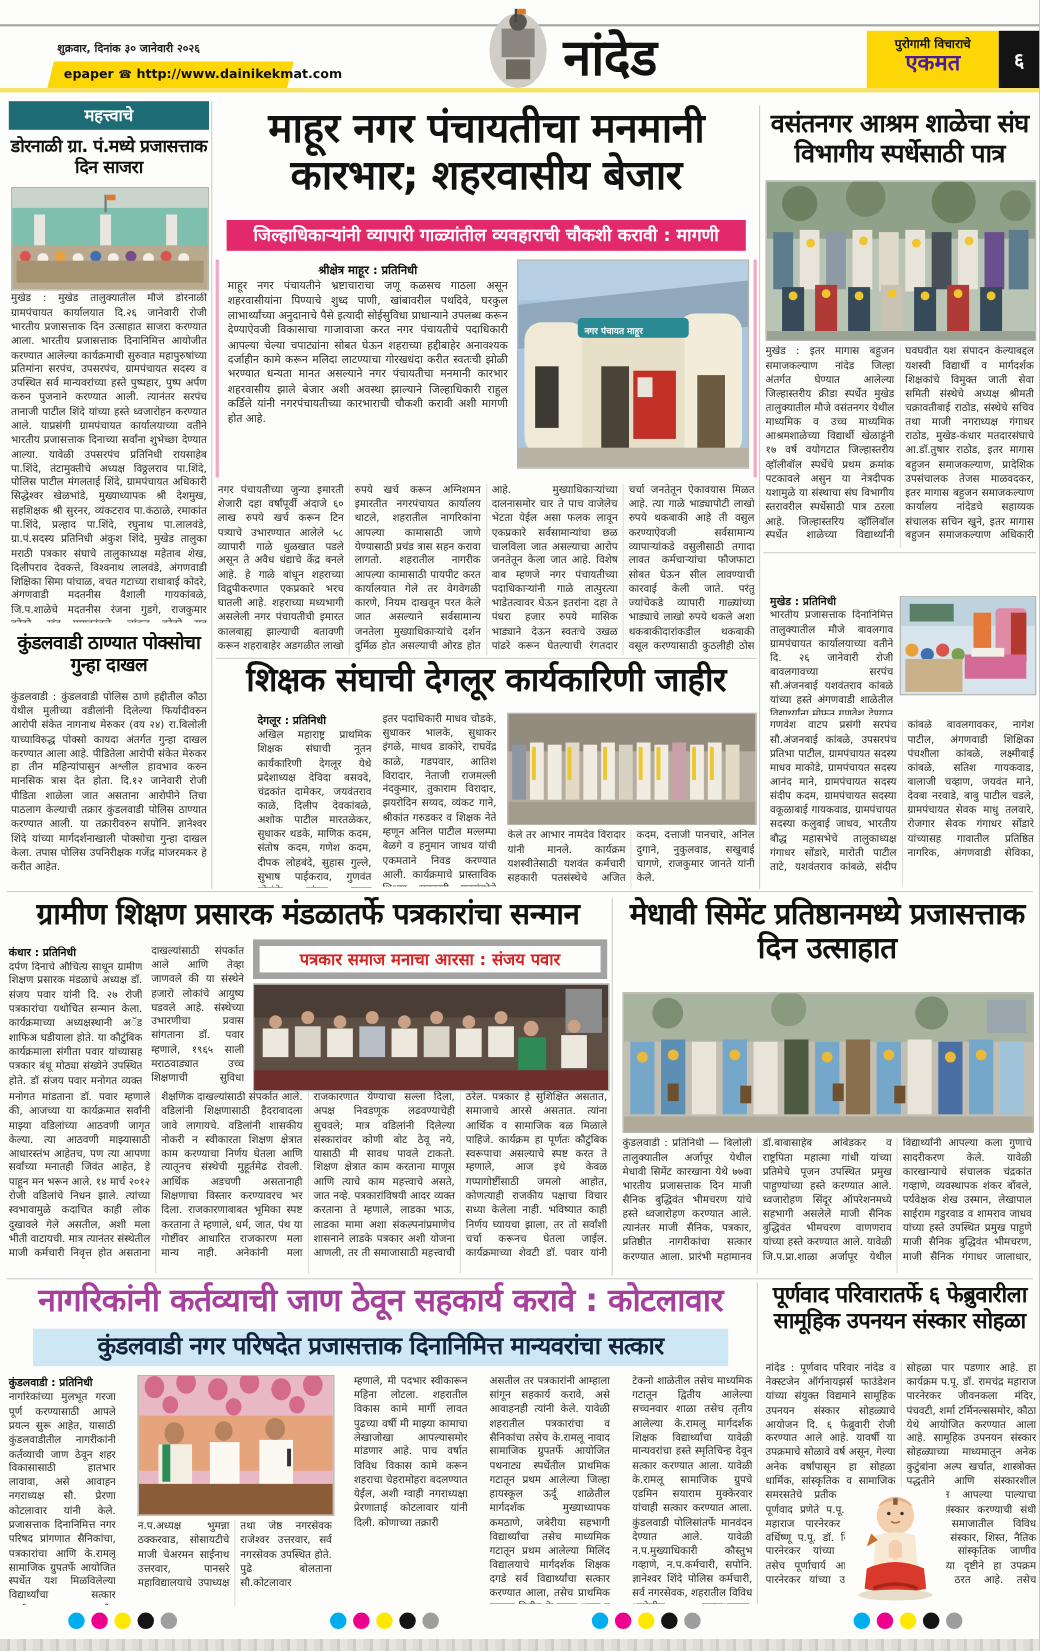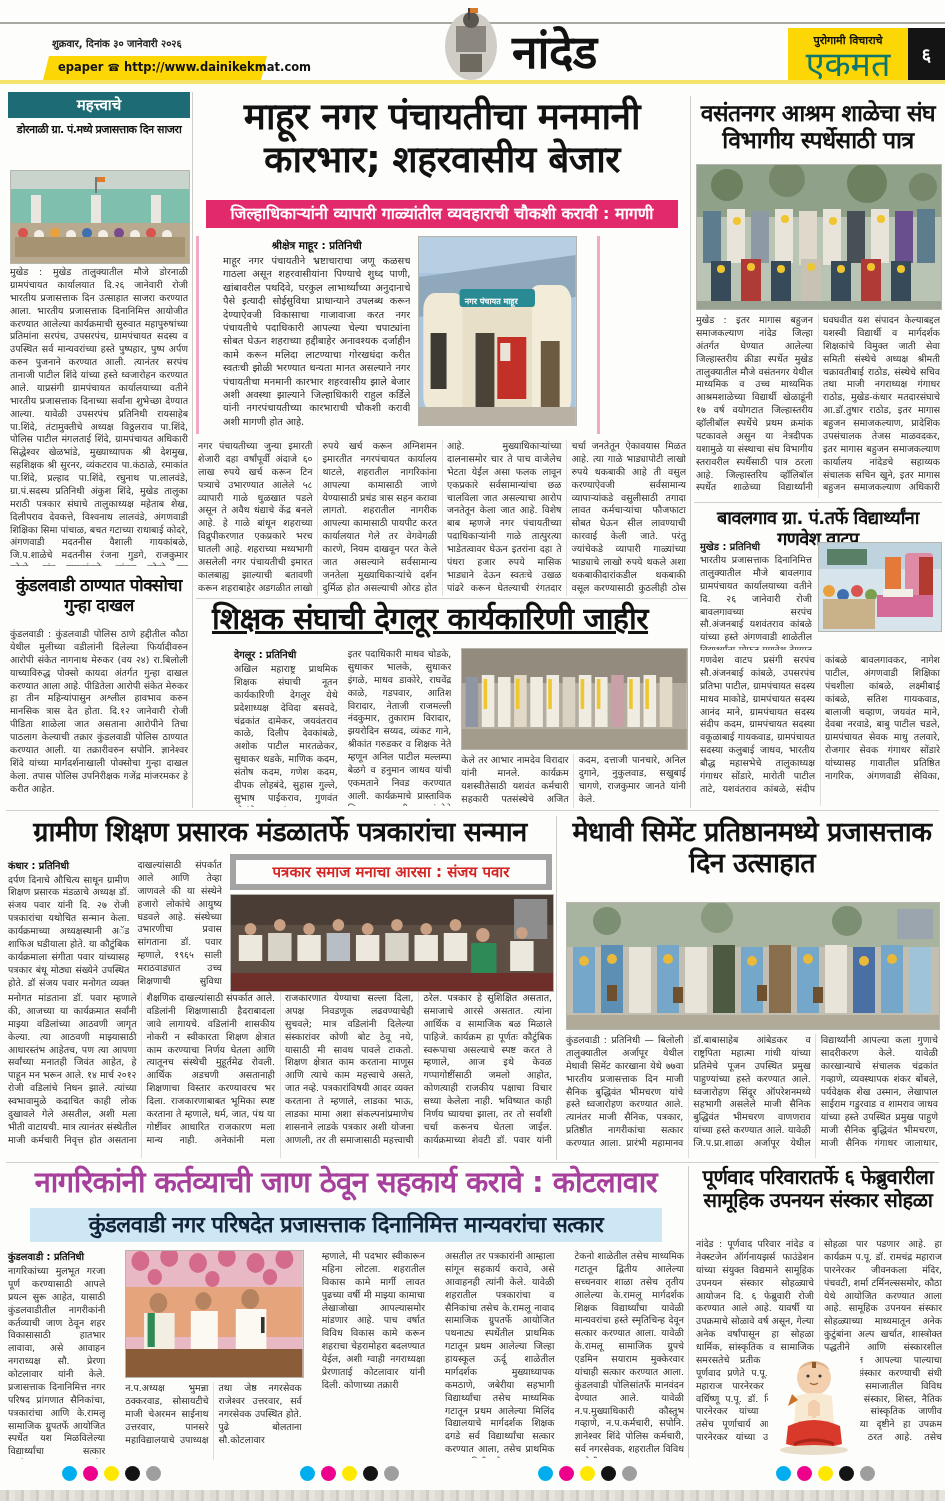--- a/index.html
+++ b/index.html
@@ -42,36 +42,36 @@
     <rect x="18" y="20" width="30" height="26" fill="#8b877e"></rect>
     <rect x="22" y="48" width="22" height="18" fill="#6f6a60"></rect>
     <circle cx="33" cy="14" r="8" fill="#5a564e"></circle>
     <rect x="30" y="2" width="2" height="12" fill="#444"></rect>
     <rect x="32" y="2" width="8" height="5" fill="#d97a2a"></rect>
   </svg>
   <div class="abs headline" style="left:512px;top:26px;width:200px;font-size:46px;text-align:left;">नांदेड</div>
 
   <div class="abs" style="left:788px;top:28px;width:120px;height:52px;background:#fcd705;text-align:center;">
     <div style="font-size:11px;font-weight:bold;color:#111;margin-top:4px;">पुरोगामी विचाराचे</div>
-    <div style="font-size:34px;font-weight:normal;color:#0f766e;line-height:1;">एकमत</div>
+    <div style="font-size:20px;font-weight:bold;color:#4c1d95;line-height:1;">एकमत</div>
   </div>
   <div class="abs" style="left:908px;top:28px;width:37px;height:52px;background:#141414;color:#fff;display:flex;align-items:center;justify-content:center;font-size:18px;font-weight:bold;">
     <span>६</span>
   </div>
 
   <div class="abs vrule" style="left:192px;top:92px;height:716px;"></div>
   <div class="abs vrule" style="left:690px;top:96px;height:712px;"></div>
   <div class="abs hrule" style="left:6px;top:810px;width:933px;"></div>
   <div class="abs vrule" style="left:556px;top:816px;height:344px;"></div>
   <div class="abs hrule" style="left:6px;top:1162px;width:933px;"></div>
   <div class="abs vrule" style="left:688px;top:1166px;height:292px;"></div>
 
   <div class="abs sec-label" style="left:8px;top:92px;width:182px;height:26px;line-height:26px;font-size:15px;">महत्त्वाचे</div>
 
-  <div class="abs headline" style="left:8px;top:124px;width:182px;font-size:11px;">डोरनाळी ग्रा. पं.मध्ये प्रजासत्ताक दिन साजरा</div>
+  <div class="abs headline" style="left:8px;top:124px;width:182px;font-size:16px;">डोरनाळी ग्रा. पं.मध्ये प्रजासत्ताक दिन साजरा</div>
 
   <div class="abs photo" style="left:10px;top:170px;width:178px;height:92px;">
     <svg width="178" height="92" viewBox="0 0 178 92">
       <rect width="178" height="30" fill="#c9d4cc"></rect>
       <rect y="18" width="178" height="42" fill="#7fbfae"></rect>
       <rect x="20" y="24" width="10" height="36" fill="#e8e6de"></rect>
       <rect x="80" y="24" width="10" height="36" fill="#e8e6de"></rect>
       <rect x="140" y="24" width="10" height="36" fill="#e8e6de"></rect>
       <rect x="84" y="6" width="2" height="16" fill="#777"></rect>
         <rect x="86" y="6" width="8" height="5" fill="#e07a2a"></rect>
@@ -93,21 +93,21 @@
   </div>
 
   <div class="abs body-text" style="left:10px;top:266px;width:178px;height:300px;">मुखेड : मुखेड तालुक्यातील मौजे डोरनाळी ग्रामपंचायत कार्यालयात दि.२६ जानेवारी रोजी भारतीय प्रजासत्ताक दिन उत्साहात साजरा करण्यात आला. भारतीय प्रजासत्ताक दिनानिमित्त आयोजीत करण्यात आलेल्या कार्यक्रमाची सुरुवात महापुरुषांच्या प्रतिमांना सरपंच, उपसरपंच, ग्रामपंचायत सदस्य व उपस्थित सर्व मान्यवरांच्या हस्ते पुष्पहार, पुष्प अर्पण करुन पुजनाने करण्यात आली. त्यानंतर सरपंच तानाजी पाटील शिंदे यांच्या हस्ते ध्वजारोहन करण्यात आले. याप्रसंगी ग्रामपंचायत कार्यालयाच्या वतीने भारतीय प्रजासत्ताक दिनाच्या सर्वांना शुभेच्छा देण्यात आल्या. यावेळी उपसरपंच प्रतिनिधी रायसाहेब पा.शिंदे, तंटामुक्तीचे अध्यक्ष विठ्ठलराव पा.शिंदे, पोलिस पाटील मंगलताई शिंदे, ग्रामपंचायत अधिकारी सिद्धेश्वर खेळभांडे, मुख्याध्यापक श्री देशमुख, सहशिक्षक श्री सुरनर, व्यंकटराव पा.कंठाळे, रमाकांत पा.शिंदे, प्रल्हाद पा.शिंदे, रघुनाथ पा.लालवंडे, ग्रा.पं.सदस्य प्रतिनिधी अंकुश शिंदे, मुखेड तालुका मराठी पत्रकार संघाचे तालुकाध्यक्ष महेताब शेख, दिलीपराव देवकत्ते, विश्वनाथ लालवंडे, अंगणवाडी शिक्षिका सिमा पांचाळ, बचत गटाच्या राधाबाई कोदरे, अंगणवाडी मदतनीस वैशाली गायकांबळे, जि.प.शाळेचे मदतनीस रंजना गुडगे, राजकुमार कोदरे, खंडु गायकांबळे, व्यंकट कोदरे सह ग्रामपंचायत सदस्य, गावातील प्रतिष्ठित नागरिक, युवक, महिला, विद्यार्थी व ग्रामस्थ मोठ्या संख्येने उपस्थित होते.</div>
 
   <div class="abs headline" style="left:8px;top:576px;width:182px;font-size:17px;">कुंडलवाडी ठाण्यात पोक्सोचा गुन्हा दाखल</div>
   <div class="abs body-text" style="left:10px;top:628px;width:178px;height:178px;">कुंडलवाडी : कुंडलवाडी पोलिस ठाणे हद्दीतील कौठा येथील मुलीच्या वडीलांनी दिलेल्या फिर्यादीवरुन आरोपी संकेत नागनाथ मेरुकर (वय २४) रा.बिलोली याच्याविरुद्ध पोक्सो कायदा अंतर्गत गुन्हा दाखल करण्यात आला आहे. पीडितेला आरोपी संकेत मेरुकर हा तीन महिन्यांपासुन अश्लील हावभाव करुन मानसिक त्रास देत होता. दि.१२ जानेवारी रोजी पीडिता शाळेला जात असताना आरोपीने तिचा पाठलाग केल्याची तक्रार कुंडलवाडी पोलिस ठाण्यात करण्यात आली. या तक्रारीवरुन सपोनि. ज्ञानेश्वर शिंदे यांच्या मार्गदर्शनाखाली पोक्सोचा गुन्हा दाखल केला. तपास पोलिस उपनिरीक्षक गजेंद्र मांजरमकर हे करीत आहेत.</div>
 
   <div class="abs headline" style="left:196px;top:96px;width:492px;font-size:37px;">माहूर नगर पंचायतीचा मनमानी कारभार; शहरवासीय बेजार</div>
   <div class="abs banner-pink" style="left:206px;top:200px;width:472px;height:28px;line-height:28px;font-size:16px;">जिल्हाधिकाऱ्यांनी व्यापारी गाळ्यांतील व्यवहाराची चौकशी करावी : मागणी</div>
 
-  <div class="abs flexrow" style="left:196px;top:236px;width:404px;height:198px;border-left:3px solid #f2a9c4;border-right:3px solid #f2a9c4;padding:0 20px;box-sizing:border-box;">
+  <div class="abs flexrow" style="left:196px;top:236px;width:492px;height:198px;border-left:3px solid #f2a9c4;border-right:3px solid #f2a9c4;padding:0 4px;box-sizing:border-box;">
     <div style="width:56%;padding:2px 8px 0 4px;box-sizing:border-box;">
       <div class="dateline" style="text-align:center;font-size:10.5px;">श्रीक्षेत्र माहूर : प्रतिनिधी</div>
       <div class="body-text" style="font-size:9.8px;height:176px;">माहूर नगर पंचायतीने भ्रष्टाचाराचा जणू कळसच गाठला असून शहरवासीयांना पिण्याचे शुध्द पाणी, खांबावरील पथदिवे, घरकुल लाभार्थ्यांच्या अनुदानाचे पैसे इत्यादी सोईसुविधा प्राधान्याने उपलब्ध करून देण्याऐवजी विकासाचा गाजावाजा करत नगर पंचायतीचे पदाधिकारी आपल्या चेल्या चपाट्यांना सोबत घेऊन शहराच्या हद्दीबाहेर अनावश्यक दर्जाहीन कामे करून मलिदा लाटण्याचा गोरखधंदा करीत स्वतःची झोळी भरण्यात धन्यता मानत असल्याने नगर पंचायतीचा मनमानी कारभार शहरवासीय झाले बेजार अशी अवस्था झाल्याने जिल्हाधिकारी राहुल कर्डिले यांनी नगरपंचायतीच्या कारभाराची चौकशी करावी अशी मागणी होत आहे.</div>
     </div>
     <div class="photo" style="width:44%;height:188px;position:relative;">
       <svg width="100%" height="188" viewBox="0 0 216 188" preserveAspectRatio="none">
         <rect width="216" height="188" fill="#a9c6de"></rect>
         <rect y="0" width="216" height="36" fill="#b7cfe2"></rect>
         <path d="M0 40 L216 18 L216 60 L0 80 Z" fill="#8fa8bc"></path>
         <rect x="6" y="56" width="58" height="120" rx="16" fill="#efe9d6"></rect>
@@ -170,21 +170,20 @@
         <circle cx="136" cy="56" r="4"></circle>
           <circle cx="184" cy="54" r="4"></circle>
       </g>
       <rect y="136" width="244" height="8" fill="#9aa294"></rect>
     </svg>
   </div>
   <div class="abs body-text cols2" style="left:696px;top:314px;width:244px;height:184px;">मुखेड : इतर मागास बहुजन समाजकल्याण नांदेड जिल्हा अंतर्गत घेण्यात आलेल्या जिल्हास्तरीय क्रीडा स्पर्धेत मुखेड तालुक्यातील मौजे वसंतनगर येथील माध्यमिक व उच्च माध्यमिक आश्रमशाळेच्या विद्यार्थी खेळाडूंनी १७ वर्ष वयोगटात जिल्हास्तरीय व्हॉलीबॉल स्पर्धेचे प्रथम क्रमांक पटकावले असुन या नेत्रदीपक यशामुळे या संस्थाचा संघ विभागीय स्तरावरील स्पर्धेसाठी पात्र ठरला आहे. जिल्हास्तरिय व्हॉलिबॉल स्पर्धेत शाळेच्या विद्यार्थ्यांनी घवघवीत यश संपादन केल्याबद्दल यशस्वी विद्यार्थी व मार्गदर्शक शिक्षकांचे विमुक्त जाती सेवा समिती संस्थेचे अध्यक्ष श्रीमती चक्रावतीबाई राठोड, संस्थेचे सचिव तथा माजी नगराध्यक्ष गंगाधर राठोड, मुखेड-कंधार मतदारसंघाचे आ.डॉ.तुषार राठोड, इतर मागास बहुजन समाजकल्याण, प्रादेशिक उपसंचालक तेजस माळवदकर, इतर मागास बहुजन समाजकल्याण कार्यालय नांदेडचे सहाय्यक संचालक सचिन खुने, इतर मागास बहुजन समाजकल्याण अधिकारी उमेश मोरे, माध्यमिक व उच्च माध्यमिक आश्रमशाळेचे प्राचार्य भगवान मरकटवाड, मुख्याध्यापक गोविंद पवार, कार्यालयीन अधीक्षक मारोती मेहरकर, क्रीडा विभाग तसेच सर्व शिक्षक व शिक्षकेत्तर कर्मचारी यांनी यशस्वी खेळाडूंचे अभिनंदन करून पुढील विभागीय स्पर्धेसाठी शुभेच्छा दिल्या.</div>
 
   <div class="abs hrule" style="left:694px;top:502px;width:248px;"></div>
 
-  <div class="abs headline" style="left:696px;top:508px;width:244px;font-size:18px;">बावलगाव ग्रा. पं.तर्फे विद्यार्थ्यांना गणवेश वाटप</div>
   <div class="abs" style="left:700px;top:540px;width:120px;font-weight:bold;font-size:9.8px;">मुखेड : प्रतिनिधी</div>
   <div class="abs body-text" style="left:700px;top:554px;width:112px;height:96px;">भारतीय प्रजासत्ताक दिनानिमित्त तालुक्यातील मौजे बावलगाव ग्रामपंचायत कार्यालयाच्या वतीने दि. २६ जानेवारी रोजी बावलगावच्या सरपंच सौ.अंजनबाई यशवंतराव कांबळे यांच्या हस्ते अंगणवाडी शाळेतील विद्यार्थ्यांना मोफत गणवेश देण्यात आले. ग्रामपंचायतीच्या या उपक्रमाचे सर्वत्र कौतुक होत आहे.</div>
   <div class="abs photo" style="left:818px;top:542px;width:122px;height:88px;">
     <svg width="122" height="88" viewBox="0 0 122 88">
       <rect width="122" height="88" fill="#d7e4ec"></rect>
       <rect width="122" height="26" fill="#bfd3df"></rect>
       <rect x="8" y="6" width="40" height="16" fill="#5a7f67"></rect>
       <rect x="86" y="10" width="28" height="46" rx="4" fill="#e08ba6"></rect>
       <rect x="66" y="14" width="16" height="44" fill="#e5793a"></rect>
       <rect x="100" y="14" width="14" height="44" fill="#b23a2e"></rect>
@@ -195,21 +194,21 @@
           <circle cx="24" cy="52" r="6" fill="#3f6fae"></circle>
         <circle cx="38" cy="48" r="6" fill="#d9534f"></circle>
           <circle cx="52" cy="52" r="6" fill="#7a9f4f"></circle>
         <rect x="4" y="56" width="52" height="30" fill="#c9b28a"></rect>
       </g>
     </svg>
   </div>
   <div class="abs body-text cols2" style="left:700px;top:654px;width:240px;height:152px;">गणवेश वाटप प्रसंगी सरपंच सौ.अंजनबाई कांबळे, उपसरपंच प्रतिभा पाटील, ग्रामपंचायत सदस्य माधव माकोडे, ग्रामपंचायत सदस्य आनंद माने, ग्रामपंचायत सदस्य संदीप कदम, ग्रामपंचायत सदस्या वकूळाबाई गायकवाड, ग्रामपंचायत सदस्या कलुबाई जाधव, भारतीय बौद्ध महासभेचे तालुकाध्यक्ष गंगाधर सोंडारे, मारोती पाटील ताटे, यशवंतराव कांबळे, संदीप कांबळे बावलगावकर, नागेश पाटील, अंगणवाडी शिक्षिका पंचशीला कांबळे, लक्ष्मीबाई कांबळे, सतिश गायकवाड, बालाजी चव्हाण, जयवंत माने, देवबा नरवाडे, बाबु पाटील चडले, ग्रामपंचायत सेवक माधु तलवारे, रोजगार सेवक गंगाधर सोंडारे यांच्यासह गावातील प्रतिष्ठित नागरिक, अंगणवाडी सेविका, मदतनीस, ग्रामस्थ व विद्यार्थी मोठ्या संख्येने उपस्थित होते.</div>
 
   <div class="abs hrule" style="left:196px;top:598px;width:492px;"></div>
-  <div class="abs headline" style="left:184px;top:602px;width:492px;font-size:30px;text-decoration:underline;">शिक्षक संघाची देगलूर कार्यकारिणी जाहीर</div>
+  <div class="abs headline" style="left:196px;top:602px;width:492px;font-size:30px;">शिक्षक संघाची देगलूर कार्यकारिणी जाहीर</div>
   <div class="abs flexrow" style="left:198px;top:648px;width:488px;height:160px;gap:10px;">
     <div style="width:24%;margin-left:36px;">
       <div class="dateline">देगलूर : प्रतिनिधी</div>
       <div class="body-text" style="height:144px;">अखिल महाराष्ट्र प्राथमिक शिक्षक संघाची नूतन कार्यकारिणी देगलूर येथे प्रदेशाध्यक्ष देविदा बसवदे, चंद्रकांत दामेकर, जयवंतराव काळे, दिलीप देवकांबळे, अशोक पाटील मारतळेकर, सुधाकर थडके, माणिक कदम, संतोष कदम, गणेश कदम, दीपक लोहबंदे, सुहास गुल्ले, सुभाष पाईकराव, गुणवंत सोळंके यांच्या प्रमुख उपस्थितीत जाहीर करण्यात आली. तालुकाध्यक्षपदी विठ्ठलरेडी पांगरे तर सरचिटणीसपदी नामदेव विरादार, कार्याध्यक्षपदी अनिल वाघमारे, कोषाध्यक्षपदी जे. एच पाटील</div>
     </div>
     <div class="body-text" style="width:24%;height:158px;">इतर पदाधिकारी माधव चोडके, सुधाकर भालके, सुधाकर इंगळे, माधव डाकोरे, राघवेंद्र काळे, गडपवार, आतिश विरादार, नेताजी राजमल्ली नंदकुमार, तुकाराम विरादार, झयरोदिन सय्यद, व्यंकट गाने, श्रीकांत गरुडकर व शिक्षक नेते म्हणून अनिल पाटील मल्लम्पा बेळगे व हनुमान जाधव यांची एकमताने निवड करण्यात आली. कार्यक्रमाचे प्रास्ताविक शिक्षण सहकारी पतसंस्थेचे माजी चेअरमन सुधाकर फडके यांनी</div>
     <div style="width:52%;">
       <div class="photo" style="width:100%;height:100px;">
         <svg width="100%" height="100" viewBox="0 0 250 100" preserveAspectRatio="none">
           <rect width="250" height="100" fill="#b5ada0"></rect>

